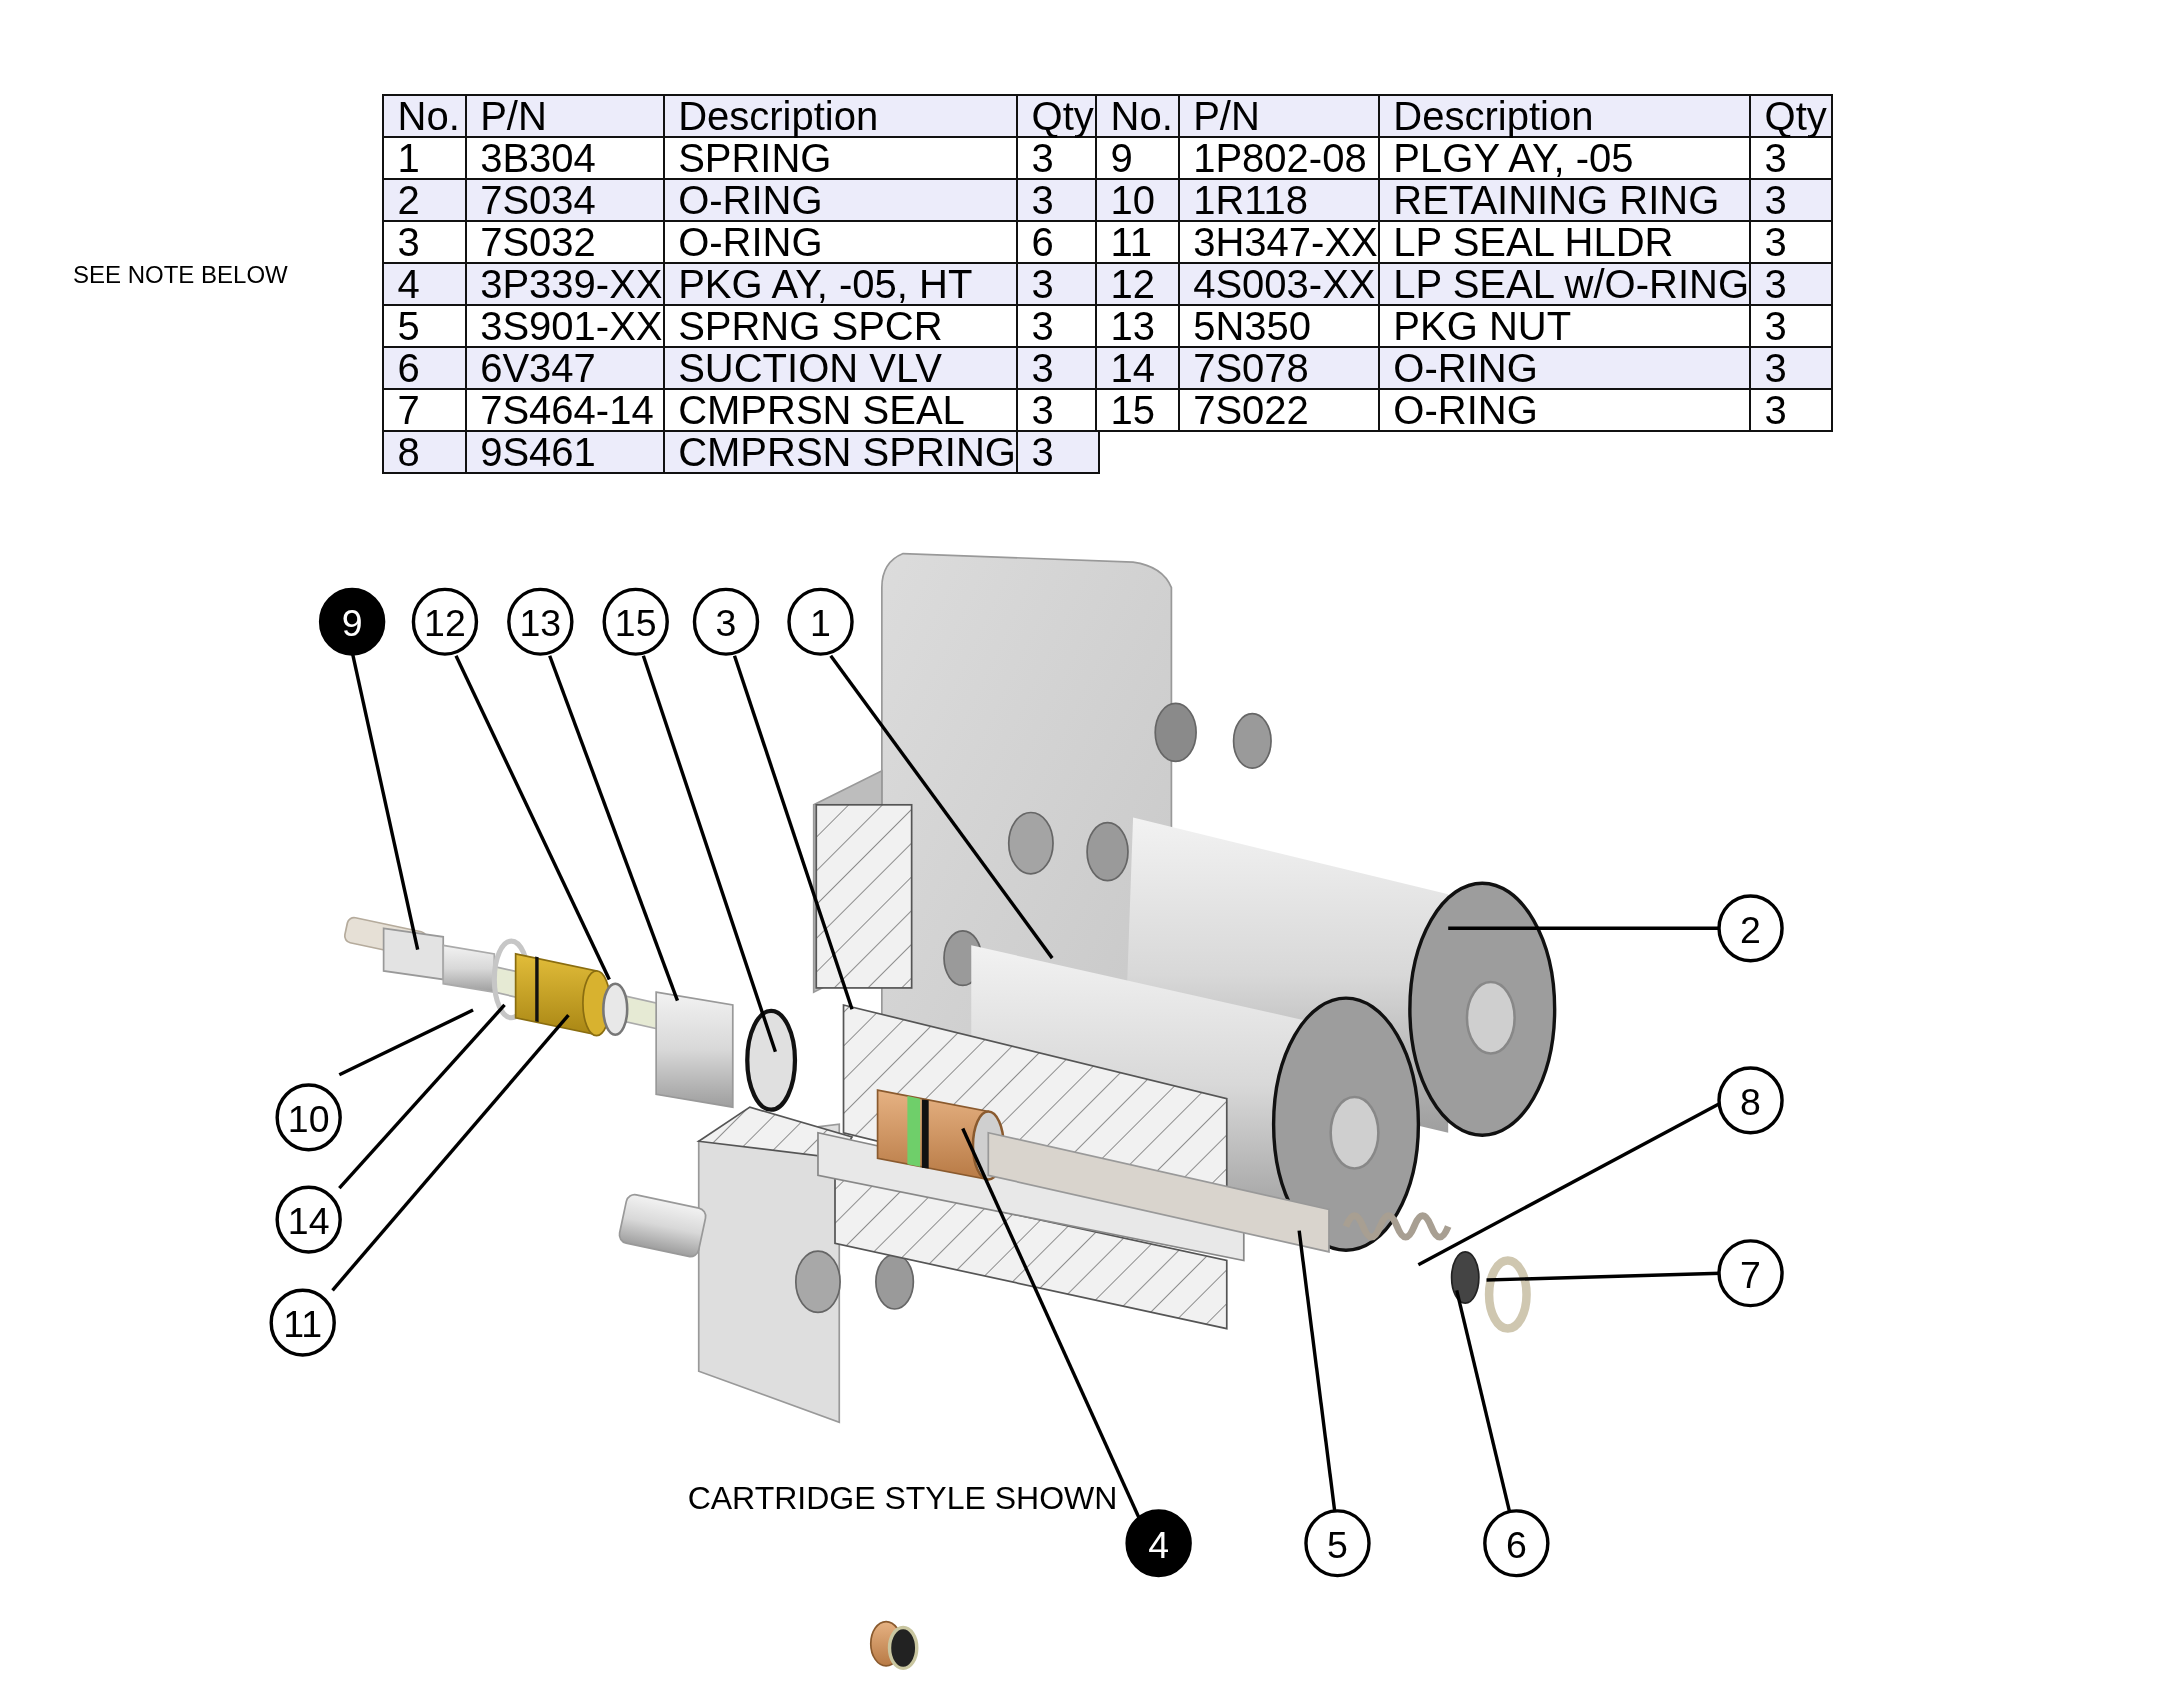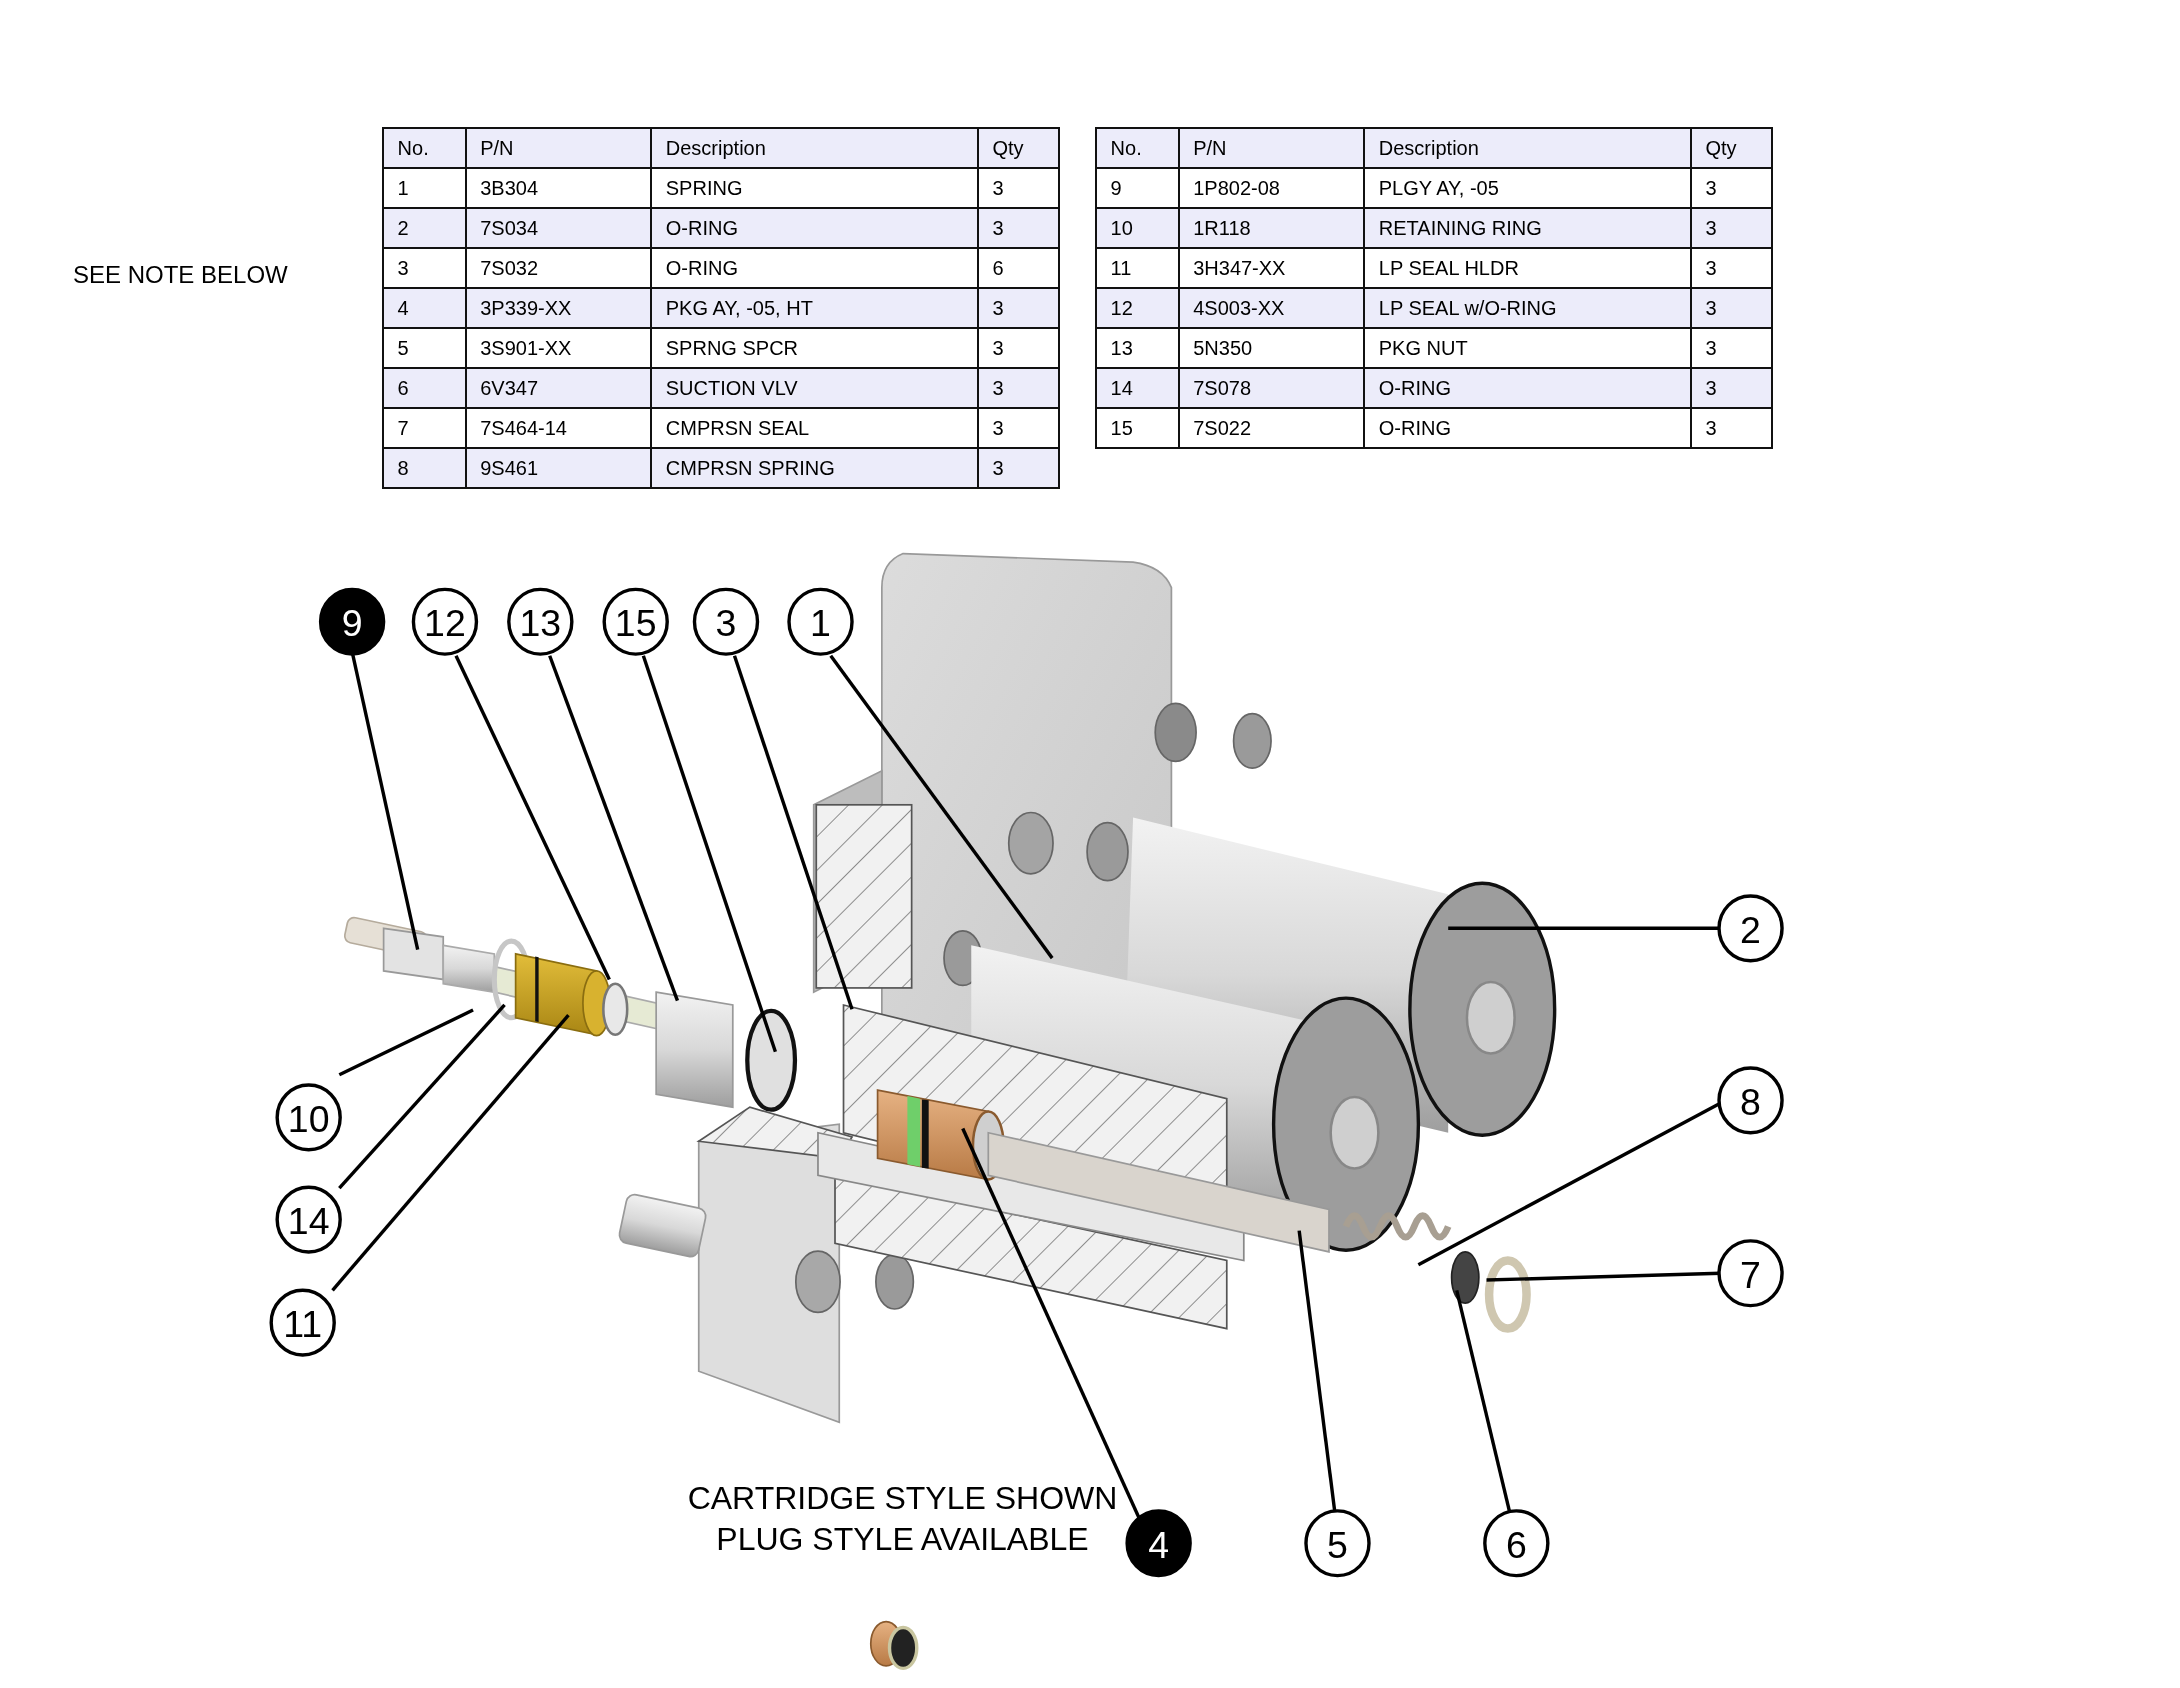--- a/index.html
+++ b/index.html
@@ -1,18 +1,18 @@
 <!DOCTYPE html>
 <html style="font-size:13.6px"><head>
 <meta charset="utf-8">
 <style>
   html, body { margin: 0; padding: 0; background: #ffffff; }
   body { width: 2181px; height: 1688px; position: relative; overflow: hidden;
          font-family: "Liberation Sans", sans-serif; color: #000; }
-  .bom { position: absolute; border-collapse: collapse; font-size: 20px; line-height: 1; margin-top: 33px; }
+  .bom { position: absolute; border-collapse: collapse; font-size: 40px; line-height: 1; }
   .bom td, .bom th { border: 2.6px solid #111; padding: 0 0 0 13.6px; height: 38px; text-align: left; font-weight: normal; white-space: nowrap; }
   .bom tr.shade td, .bom tr.shade th { background: #ececfa; }
   .bom tr.plain td { background: #ffffff; }
   #bom-left { left: 382px; top: 94px; }
   #bom-left .c-no { width: 67px; } #bom-left .c-pn { width: 170px; } #bom-left .c-desc { width: 311px; } #bom-left .c-qty { width: 66px; }
   #bom-right { left: 1095px; top: 94px; }
   #bom-right .c-no { width: 67px; } #bom-right .c-pn { width: 170px; } #bom-right .c-desc { width: 311px; } #bom-right .c-qty { width: 66px; }
   .see-note { position: absolute; left: 73px; top: 261px; font-size: 24px; white-space: nowrap; }
   .note-block { position: absolute; left: 630px; top: 1478px; width: 545px; text-align: center; font-size: 32px; line-height: 41px; }
   #drawing { position: absolute; left: 0; top: 0; }
@@ -316,15 +316,14 @@
     <text x="1570" y="1814">5</text>
   </g>
   <g class="callout">
     <ellipse cx="1780" cy="1812" rx="37" ry="38" fill="#fff" stroke="#000" stroke-width="4"></ellipse>
     <text x="1780" y="1814">6</text>
   </g>
 </svg>
 
 <div class="note-block">
   <div>CARTRIDGE STYLE SHOWN</div>
-  <div>PLUG STYLE AVAILABLE</div>
 </div>
 
 
 </body></html>

